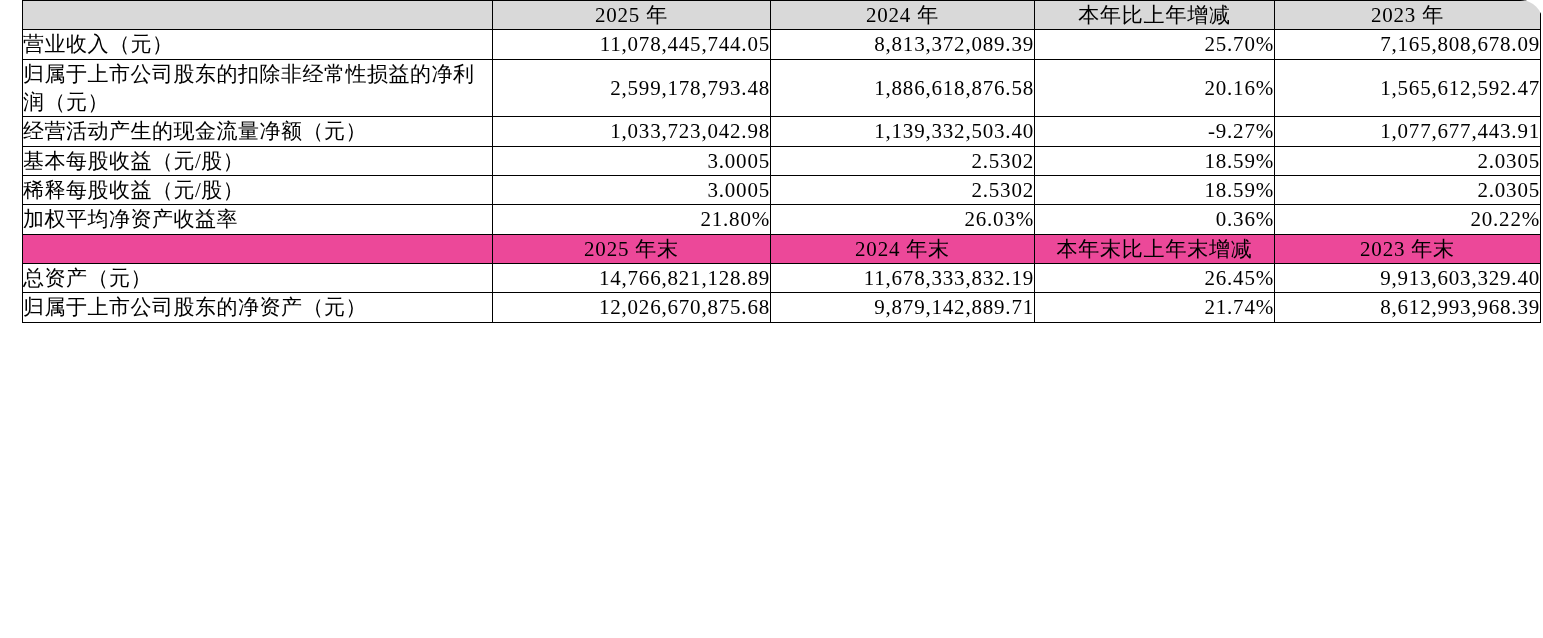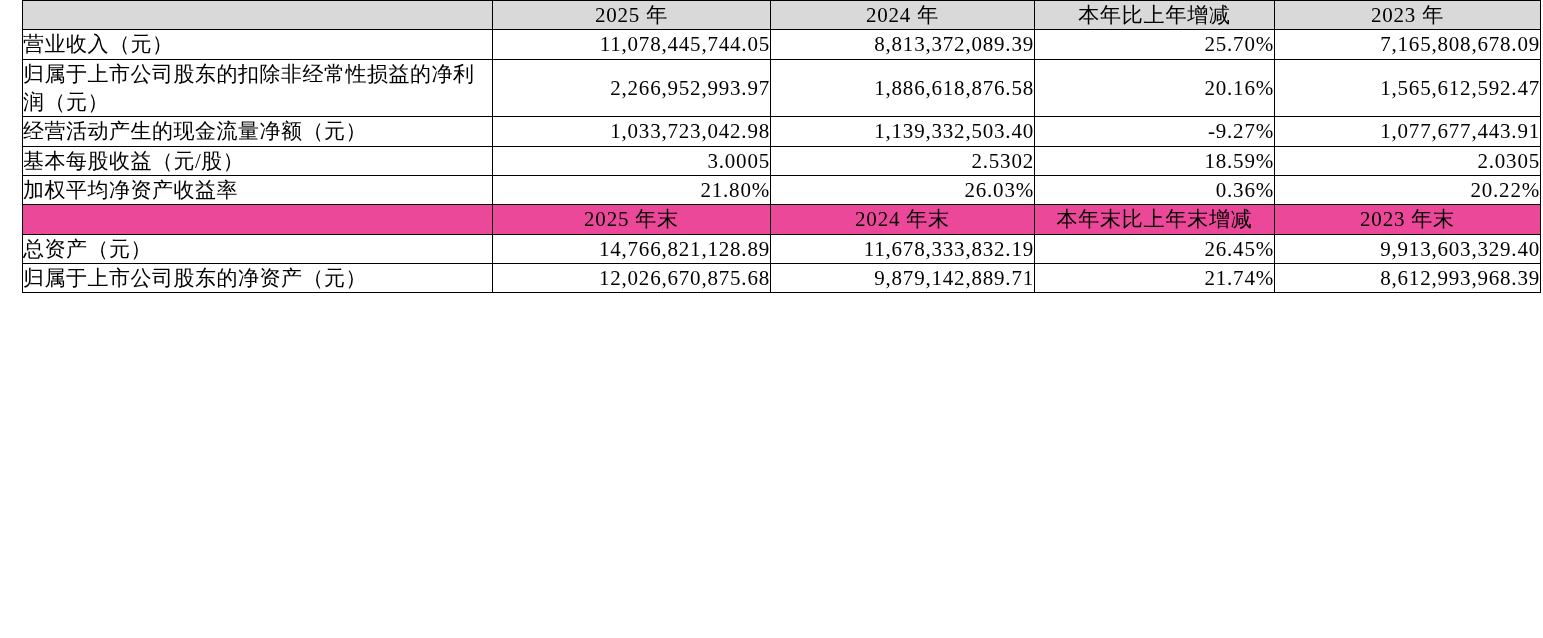--- a/index.html
+++ b/index.html
@@ -11,20 +11,21 @@
     font-family: "Liberation Serif", "DejaVu Serif", serif;
     color: #000000;
     -webkit-font-smoothing: antialiased;
   }
   #page {
     width: 1543px;
     height: 638px;
     position: relative;
     overflow: hidden;
     background: #ffffff;
+    border-radius: 23px;
   }
   table.fin {
     border-collapse: collapse;
     table-layout: fixed;
     width: 1518px;
     margin-left: 22px;
     margin-top: 0px;
   }
   table.fin td {
     border: 1px solid #000000;
@@ -94,21 +95,21 @@
         <td class="label">营业收入（元）</td>
         <td class="num">11,078,445,744.05</td>
         <td class="num">8,813,372,089.39</td>
         <td class="num">25.70%</td>
         <td class="num">7,165,808,678.09</td>
       </tr>
 
 
       <tr>
         <td class="label tall-label">归属于上市公司股东的扣除非经常性损益的净利润（元）</td>
-        <td class="num">2,266,952,993.97</td>
+        <td class="num">2,599,178,793.48</td>
         <td class="num">1,886,618,876.58</td>
         <td class="num">20.16%</td>
         <td class="num">1,565,612,592.47</td>
       </tr>
 
       <tr>
         <td class="label">经营活动产生的现金流量净额（元）</td>
         <td class="num">1,033,723,042.98</td>
         <td class="num">1,139,332,503.40</td>
         <td class="num">-9.27%</td>
@@ -116,20 +117,27 @@
       </tr>
 
       <tr>
         <td class="label">基本每股收益（元/股）</td>
         <td class="num">3.0005</td>
         <td class="num">2.5302</td>
         <td class="num">18.59%</td>
         <td class="num">2.0305</td>
       </tr>
 
+      <tr>
+        <td class="label">稀释每股收益（元/股）</td>
+        <td class="num">3.0005</td>
+        <td class="num">2.5302</td>
+        <td class="num">18.59%</td>
+        <td class="num">2.0305</td>
+      </tr>
 
       <tr>
         <td class="label">加权平均净资产收益率</td>
         <td class="num">21.80%</td>
         <td class="num">26.03%</td>
         <td class="num">0.36%</td>
         <td class="num">20.22%</td>
       </tr>
 
       <tr class="section-row">

